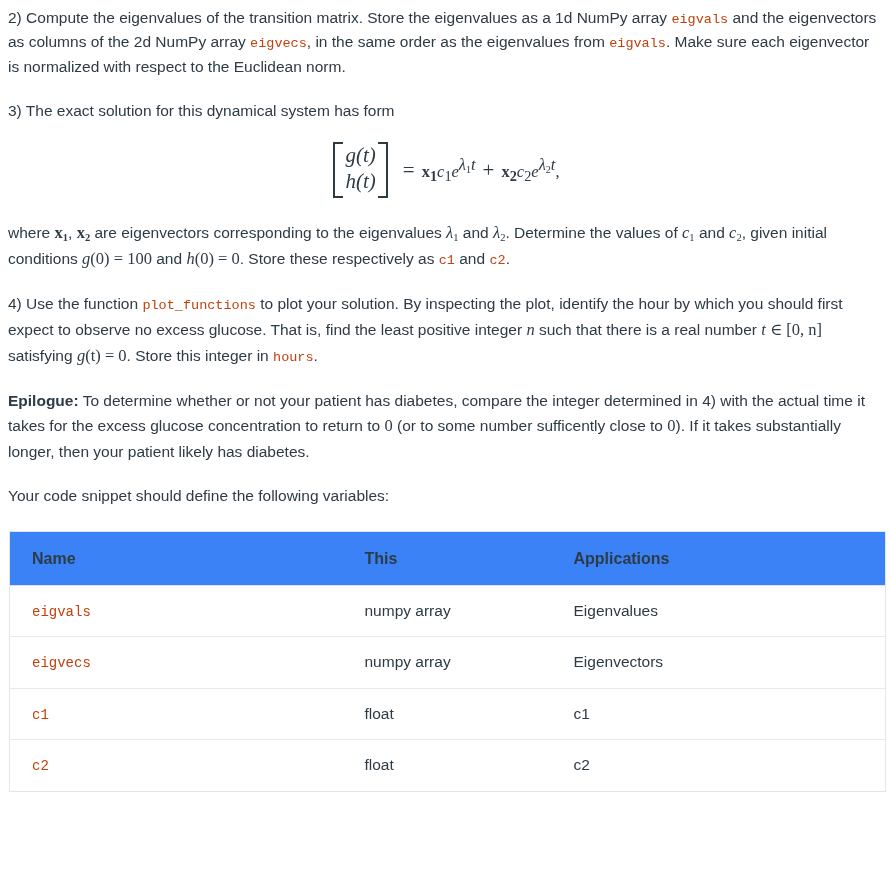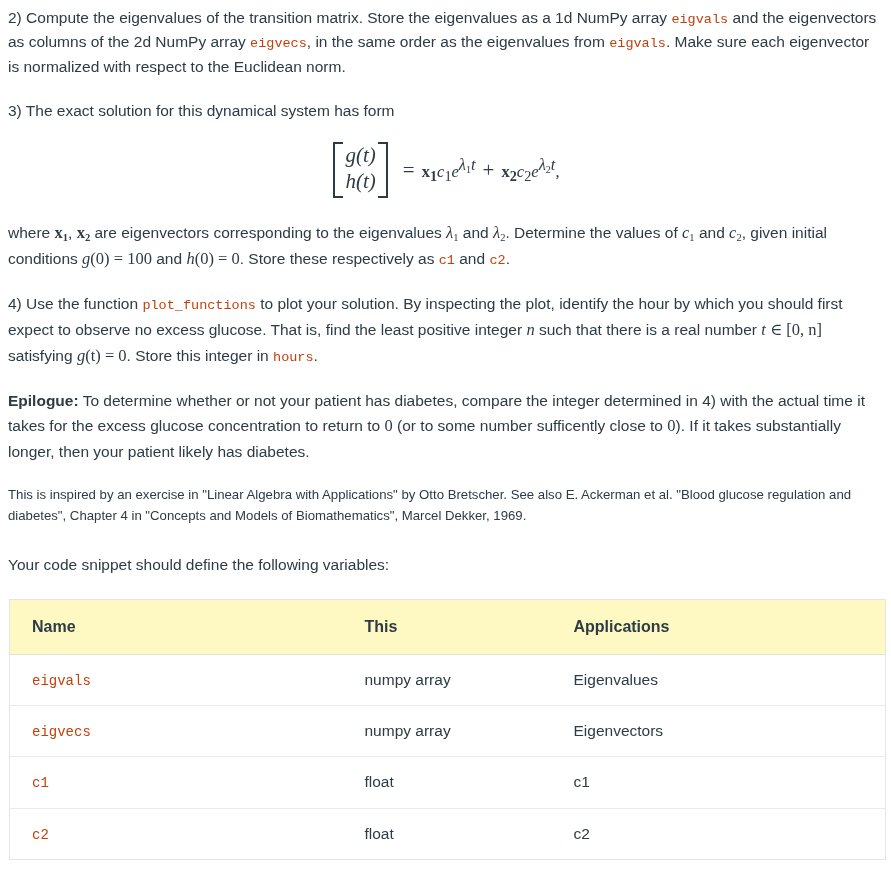--- a/index.html
+++ b/index.html
@@ -122,21 +122,21 @@
   }
   
   table.vars {
     border-collapse: collapse;
     width: 876px;
     margin: 0 0 0 1px;
     table-layout: fixed;
     border: 1px solid #e3e5e8;
   }
   table.vars th {
-    background: #fef9c3;
+    background: #3b82f6;
     text-align: left;
     font-weight: bold;
     font-size: 16px;
     color: #2d3b45;
     padding: 14px 0 14px 22px;
     border-bottom: 1px solid #dfe2e5;
   }
   table.vars td {
     padding: 13px 0 13px 22px;
     border-bottom: 1px solid #e8eaec;
@@ -172,21 +172,20 @@
       <span class="br r"></span>
     </span><span class="eq-rest"><span class="op">=</span><span class="mathb">x</span><span class="sub mathb">1</span><span class="mathi">c</span><span class="sub mathi">1</span><span class="mathi">e</span><span class="sup"><span class="mathi">λ</span><span class="sub">1</span><span class="mathi">t</span></span><span class="op">+</span><span class="mathb">x</span><span class="sub mathb">2</span><span class="mathi">c</span><span class="sub mathi">2</span><span class="mathi">e</span><span class="sup"><span class="mathi">λ</span><span class="sub">2</span><span class="mathi">t</span></span><span class="mathr">,</span></span>
   </div>
 
   <p class="para"><span>where </span><span class="mathb">x</span><span class="sub mathb">1</span><span>, </span><span class="mathb">x</span><span class="sub mathb">2</span><span> are eigenvectors corresponding to the eigenvalues </span><span class="mathi">λ</span><span class="sub mathr">1</span><span> and </span><span class="mathi">λ</span><span class="sub mathr">2</span><span>. Determine the values of </span><span class="mathi">c</span><span class="sub mathr">1</span><span> and </span><span class="mathi">c</span><span class="sub mathr">2</span><span>, given initial conditions </span><span class="mathi">g</span><span class="mathr">(0)</span><span class="mathr"> = 100</span><span> and </span><span class="mathi">h</span><span class="mathr">(0)</span><span class="mathr"> = 0</span><span>. Store these respectively as </span><code class="code">c1</code><span> and </span><code class="code">c2</code><span>.</span></p>
 
   <p class="para"><span>4) Use the function </span><code class="code">plot_functions</code><span> to plot your solution. By inspecting the plot, identify the hour by which you should first expect to observe no excess glucose. That is, find the least positive integer </span><span class="mathi">n</span><span> such that there is a real number </span><span class="mathi">t</span><span class="mathr"> ∈ </span><span class="mathr">[0, n]</span><span> satisfying </span><span class="mathi">g</span><span class="mathr">(t)</span><span class="mathr"> = 0</span><span>. Store this integer in </span><code class="code">hours</code><span>.</span></p>
 
   <p class="para"><span class="bold">Epilogue:</span><span> To determine whether or not your patient has diabetes, compare the integer determined in 4) with the actual time it takes for the excess glucose concentration to return to </span><span class="mathr">0</span><span> (or to some number sufficently close to </span><span class="mathr">0</span><span>). If it takes substantially longer, then your patient likely has diabetes.</span></p>
 
-  <p class="small-note">This is inspired by an exercise in "Linear Algebra with Applications" by Otto Bretscher. See also E. Ackerman et al. "Blood glucose regulation and diabetes", Chapter 4 in "Concepts and Models of Biomathematics", Marcel Dekker, 1969.</p>
 
   <p class="lead-in">Your code snippet should define the following variables:</p>
 
   <table class="vars">
     <colgroup>
       <col class="c-name">
       <col class="c-type">
       <col class="c-desc">
     </colgroup>
     <thead>

